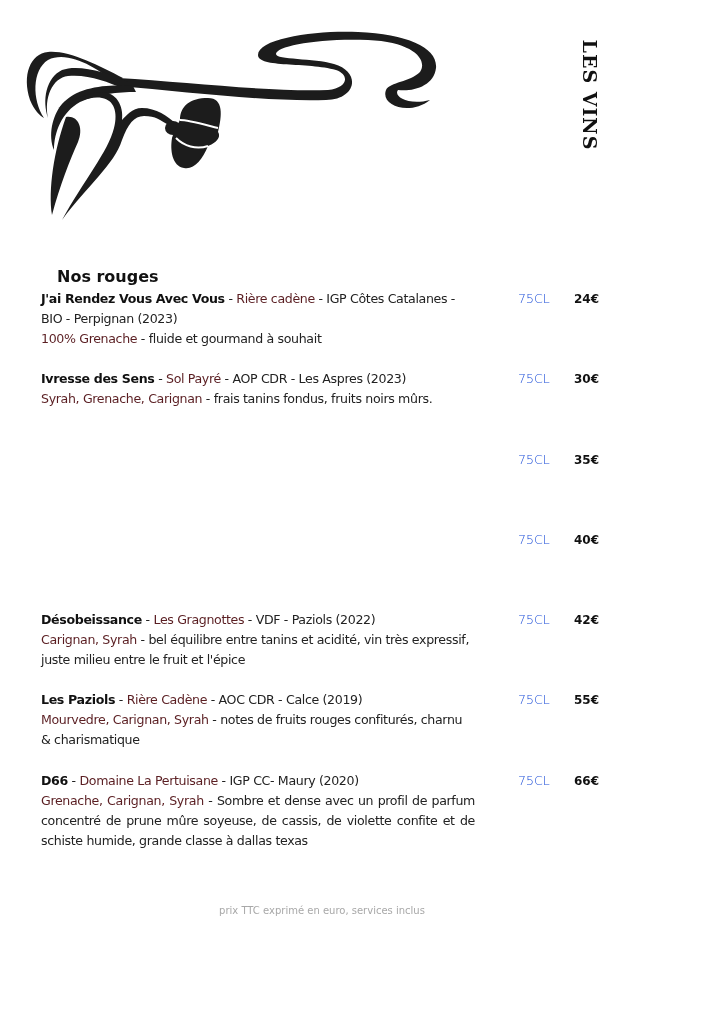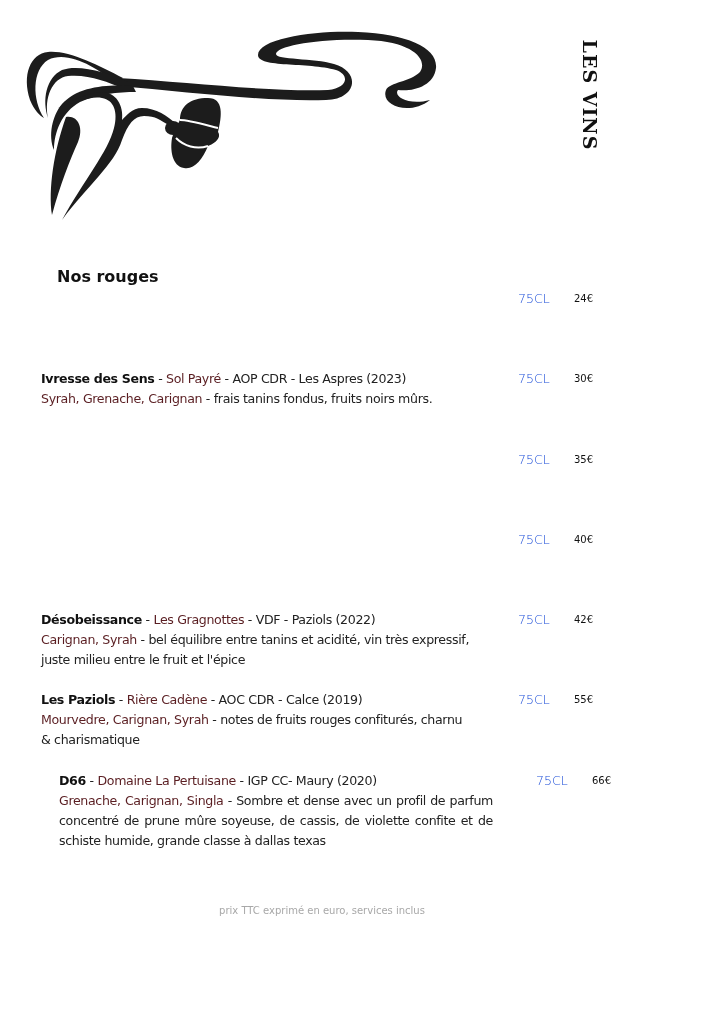--- a/index.html
+++ b/index.html
@@ -26,22 +26,22 @@
     }
     .wine-text { width: 434px; font-size: 12.6px; line-height: 20px; color: #222; letter-spacing: -0.35px; }
     .wine-text.justify { text-align: justify; }
     .name { font-weight: bold; color: #111; }
     .accent { color: #5a1e22; }
     .vol {
       position: absolute; left: 477px; top: 0; font-size: 12.6px; line-height: 20px;
       color: #1d4ed8; font-weight: 300;
     }
     .price {
-      position: absolute; left: 533px; top: 0; font-size: 10px; line-height: 20px;
-      font-weight: normal; color: #111;
+      position: absolute; left: 533px; top: 0; font-size: 12px; line-height: 20px;
+      font-weight: bold; color: #111;
     }
     .footer {
       position: absolute; left: 0; width: 644px; top: 905px; text-align: center;
       font-size: 10px; color: #a8a8a8;
     }
   </style>
 </head>
 <body>
 
 <svg class="logo" viewBox="0 0 420 220" xmlns="http://www.w3.org/2000/svg">
@@ -67,20 +67,24 @@
   </g>
 </svg>
 
 <div class="vertical-title">
   <span>LES VINS</span>
 </div>
 
 <h2 class="section-title">Nos rouges</h2>
 
 <div class="wine" style="top:289px;">
+  <div class="wine-text">
+    <span class="name">J'ai Rendez Vous Avec Vous</span><span> - </span><span class="accent">Rière cadène</span><span> - IGP Côtes Catalanes - BIO - Perpignan (2023)</span><br>
+    <span class="accent">100% Grenache</span><span> - fluide et gourmand à souhait</span>
+  </div>
   <span class="vol">75CL</span>
   <span class="price">24€</span>
 </div>
 
 <div class="wine" style="top:369px;">
   <div class="wine-text">
     <span class="name">Ivresse des Sens</span><span> - </span><span class="accent">Sol Payré</span><span> - AOP CDR - Les Aspres (2023)</span><br>
     <span class="accent">Syrah, Grenache, Carignan</span><span> - frais tanins fondus, fruits noirs mûrs.</span>
   </div>
   <span class="vol">75CL</span>
@@ -108,22 +112,22 @@
 
 <div class="wine" style="top:690px;">
   <div class="wine-text">
     <span class="name">Les Paziols</span><span> - </span><span class="accent">Rière Cadène</span><span> - AOC CDR - Calce (2019)</span><br>
     <span class="accent">Mourvedre, Carignan, Syrah</span><span> - notes de fruits rouges confiturés, charnu &amp; charismatique</span>
   </div>
   <span class="vol">75CL</span>
   <span class="price">55€</span>
 </div>
 
-<div class="wine" style="top:771px;margin-left:18px;">
+<div class="wine" style="top:771px;">
   <div class="wine-text justify">
     <span class="name">D66</span><span> - </span><span class="accent">Domaine La Pertuisane</span><span> - IGP CC- Maury (2020)</span><br>
-    <span class="accent">Grenache, Carignan, Singla</span><span> - Sombre et dense avec un profil de parfum concentré de prune mûre soyeuse, de cassis, de violette confite et de schiste humide, grande classe à dallas texas</span>
+    <span class="accent">Grenache, Carignan, Syrah</span><span> - Sombre et dense avec un profil de parfum concentré de prune mûre soyeuse, de cassis, de violette confite et de schiste humide, grande classe à dallas texas</span>
   </div>
   <span class="vol">75CL</span>
   <span class="price">66€</span>
 </div>
 
 <div class="footer">prix TTC exprimé en euro, services inclus</div>
 
 </body></html>

